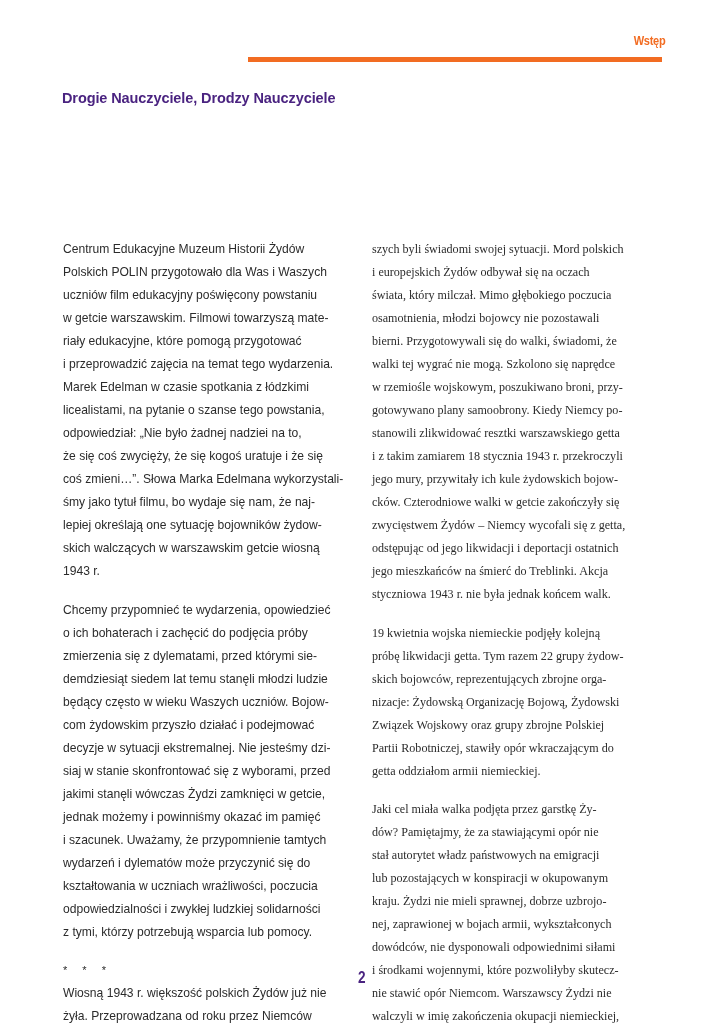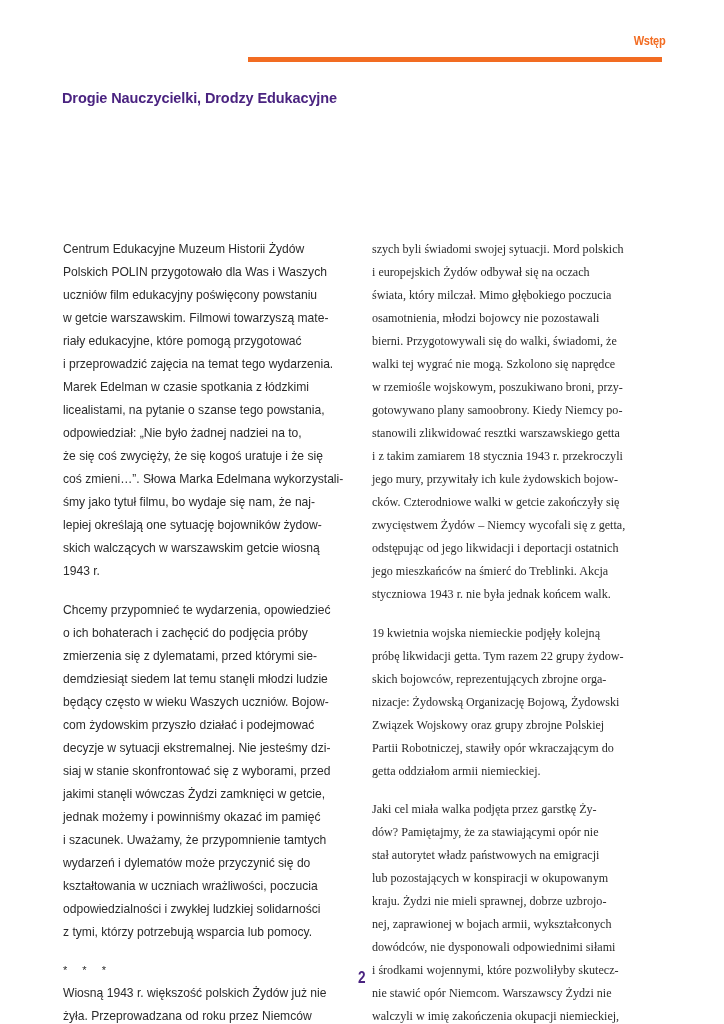--- a/index.html
+++ b/index.html
@@ -19,21 +19,21 @@
   .col p.stars { margin: 0; letter-spacing: 6px; font-size: 11px; }
   .page-number { position: absolute; left: 357px; top: 968px; font-size: 17px; font-weight: bold;
         color: #4a2380; transform: scaleX(0.8); }
 </style>
 </head>
 <body>
 
 <div class="section-label">Wstęp</div>
 <div class="orange-bar"></div>
 
-<h1 class="page-title">Drogie Nauczycielki, Drodzy Edukacyjne</h1>
+<h1 class="page-title">Drogie Nauczyciele, Drodzy Nauczyciele</h1>
 
 <div class="col left">
   <p>Centrum Edukacyjne Muzeum Historii Żydów
 Polskich POLIN przygotowało dla Was i Waszych
 uczniów film edukacyjny poświęcony powstaniu
 w getcie warszawskim. Filmowi towarzyszą mate-
 riały edukacyjne, które pomogą przygotować
 i przeprowadzić zajęcia na temat tego wydarzenia.
 Marek Edelman w czasie spotkania z łódzkimi
 licealistami, na pytanie o szanse tego powstania,

